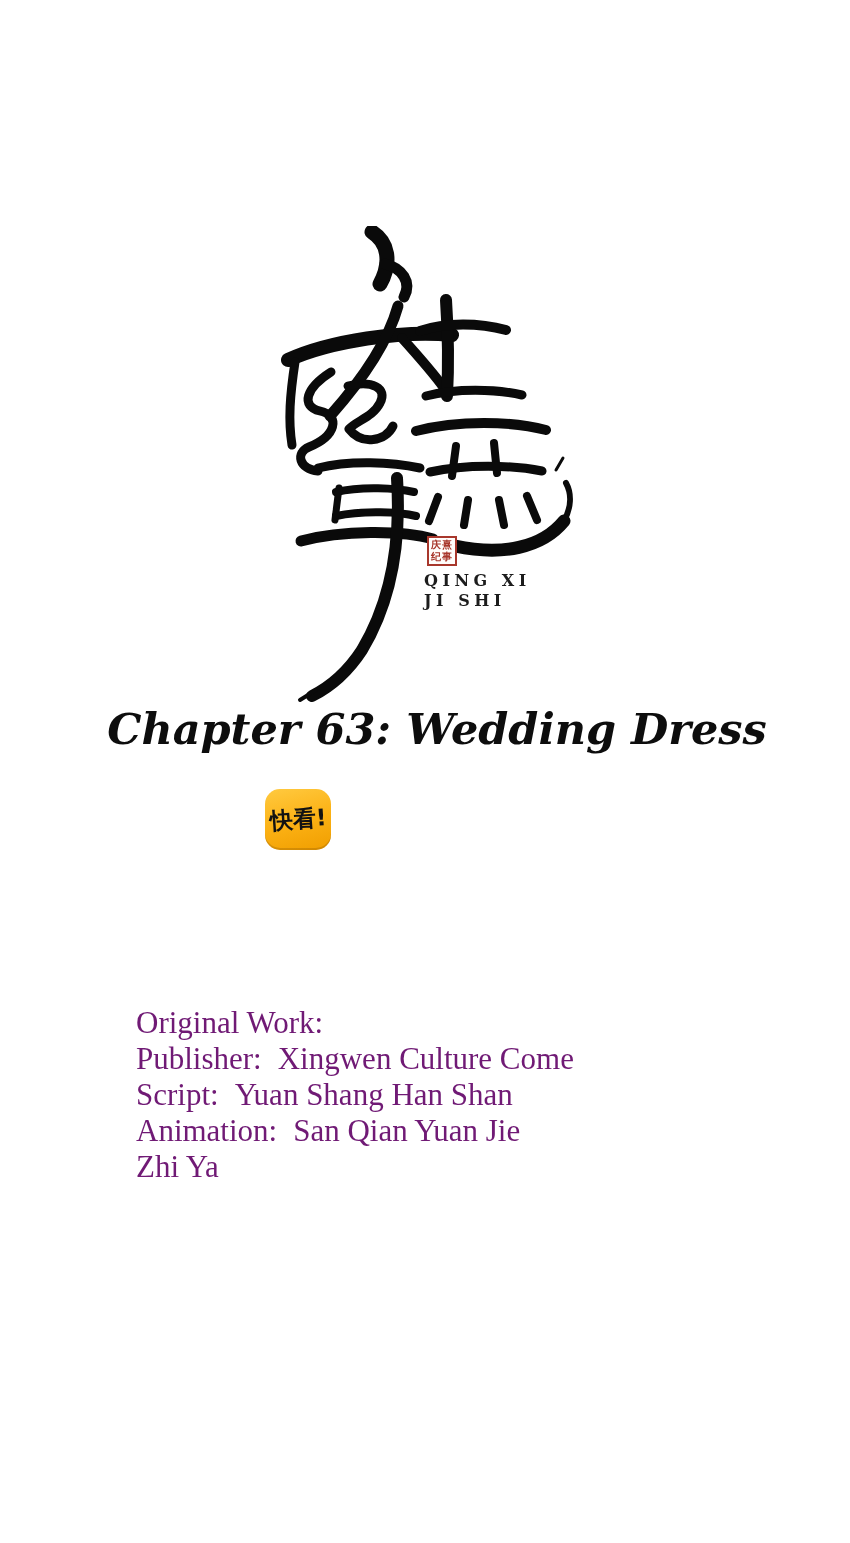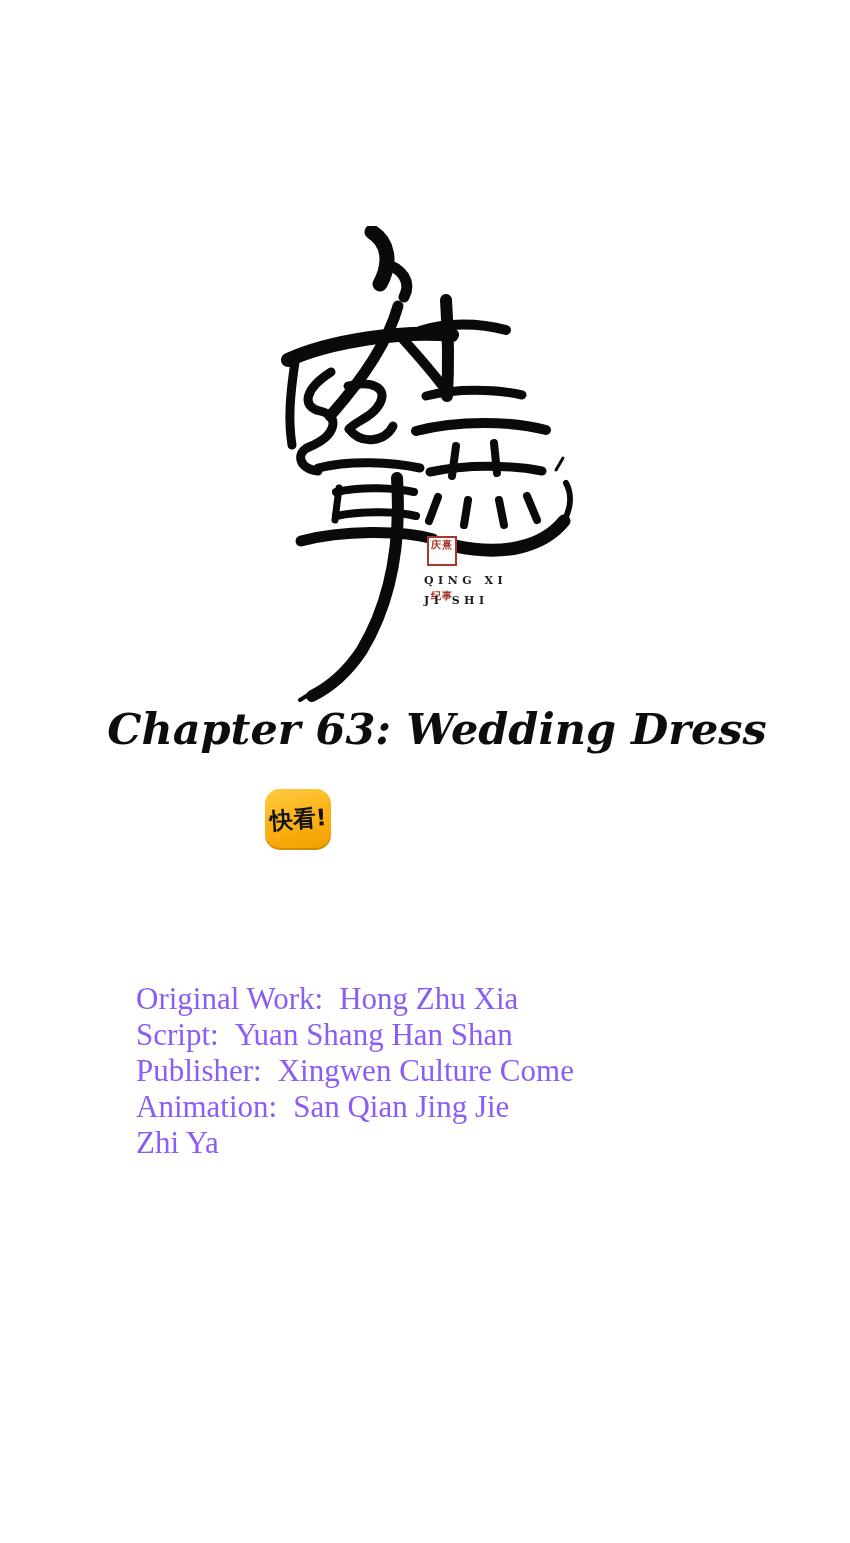--- a/index.html
+++ b/index.html
@@ -39,31 +39,30 @@
     background: #fffdfb;
   }
   .seal-row {
     font-family: "DejaVu Sans", sans-serif;
     font-size: 10px;
     line-height: 12px;
     font-weight: 700;
     color: #a8372c;
     letter-spacing: 1px;
     white-space: nowrap;
-    margin-top: 39px;
   }
 
   
   .romanization {
     position: absolute;
     left: 424px;
     top: 571px;
     font-family: "DejaVu Serif", serif;
     font-weight: 700;
-    font-size: 11px;
+    font-size: 16px;
     line-height: 20px;
     letter-spacing: 4.5px;
     color: #1c1c1c;
   }
 
   
   .chapter-title {
     position: absolute;
     left: 12px;
     top: 704px;
@@ -110,25 +109,25 @@
     font-size: 37px;
     color: #0f0f0f;
     letter-spacing: 1px;
     white-space: nowrap;
   }
 
   
   .credits {
     position: absolute;
     left: 136px;
-    top: 981px;
+    top: 1005px;
     font-family: "Liberation Serif", serif;
     font-size: 31px;
     line-height: 36px;
-    color: #8b5cf6;
+    color: #701a75;
   }
   .credit-line { display: flex; gap: 16px; white-space: nowrap; }
   .credit-line.indent { padding-left: 152px; }
   .credit-label { }
   .credit-value { }
 </style>
 </head>
 <body>
 
 <div class="page">
@@ -187,32 +186,31 @@
 
   <div class="platform">
     <div class="kk-icon">
       <span class="kk-icon-text">快看!</span>
     </div>
   </div>
 
   <div class="credits">
     <div class="credit-line">
       <span class="credit-label">Original Work:</span>
-      <span class="credit-value">Hong Zhu Xia</span>
+    </div>
+    <div class="credit-line">
+      <span class="credit-label">Publisher:</span>
+      <span class="credit-value">Xingwen Culture Come</span>
     </div>
     <div class="credit-line">
       <span class="credit-label">Script:</span>
       <span class="credit-value">Yuan Shang Han Shan</span>
     </div>
     <div class="credit-line">
-      <span class="credit-label">Publisher:</span>
-      <span class="credit-value">Xingwen Culture Come</span>
-    </div>
-    <div class="credit-line">
       <span class="credit-label">Animation:</span>
-      <span class="credit-value">San Qian Jing Jie</span>
+      <span class="credit-value">San Qian Yuan Jie</span>
     </div>
     <div class="credit-line">
       <span class="credit-value">Zhi Ya</span>
     </div>
   </div>
 
 </div>
 
 </body></html>

